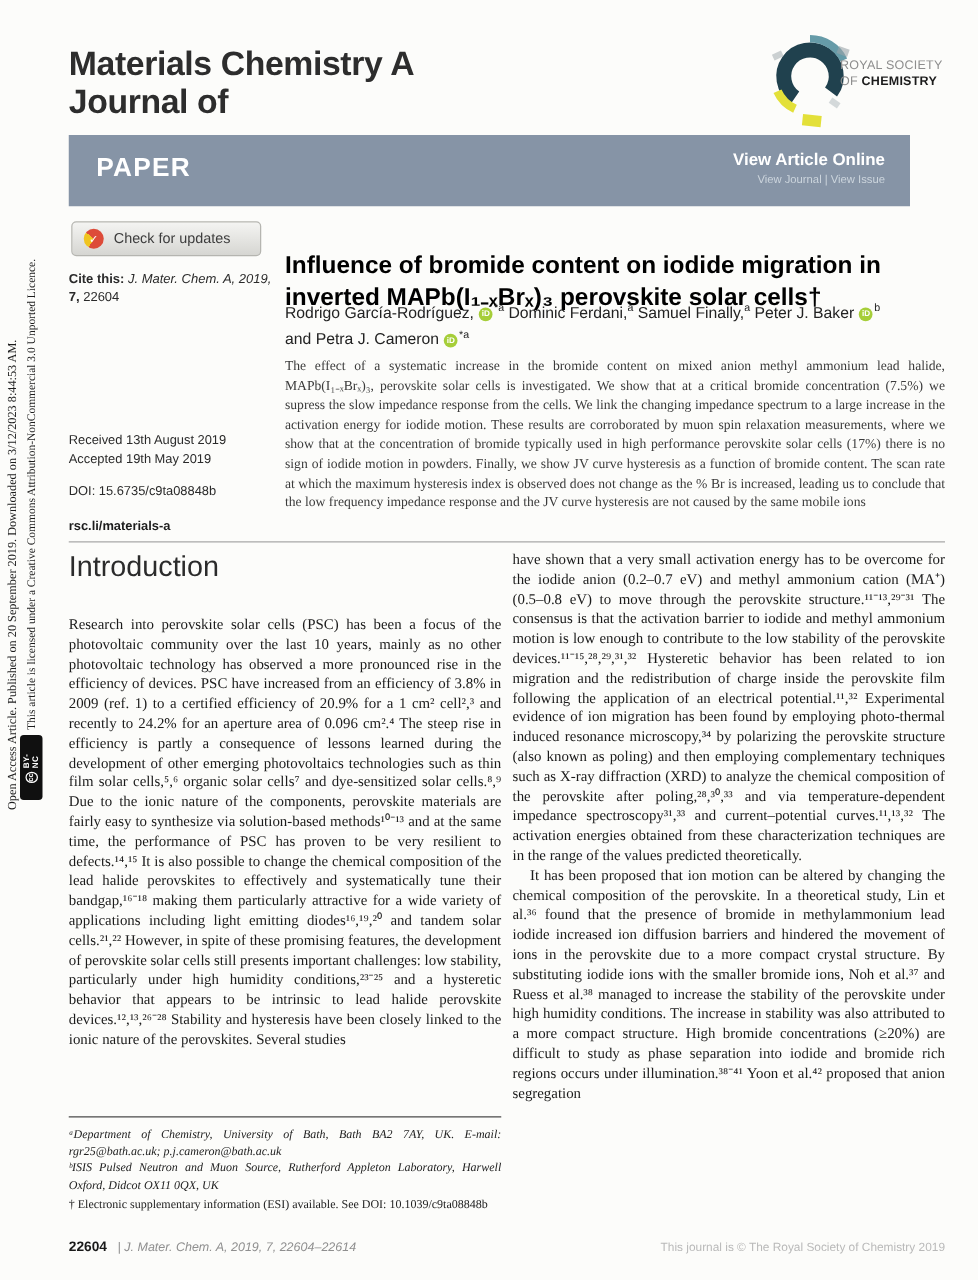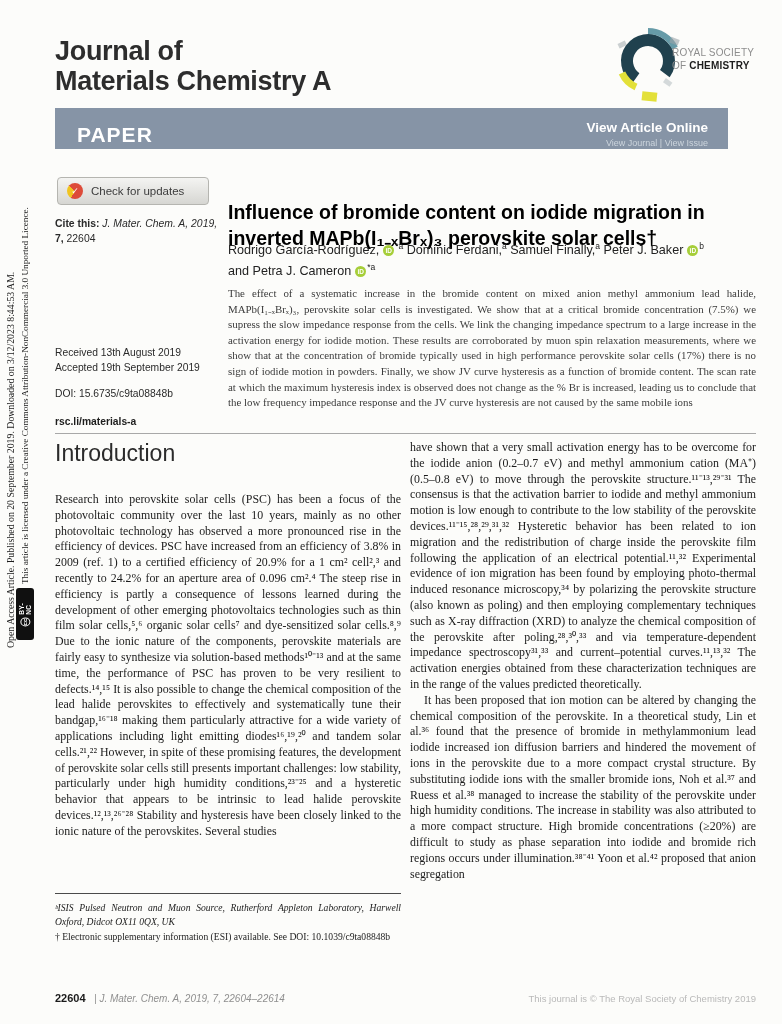--- a/index.html
+++ b/index.html
@@ -36,21 +36,21 @@
     font-size:27px; line-height:1.12; color:#2d2d2d; letter-spacing:-0.3px;
   }
   .rsc-logo{ position:absolute; left:612px; top:18px; width:150px; height:86px; }
   .rsc-logo-text{
     position:absolute; left:672px; top:47px; font-family:"Liberation Sans", sans-serif;
     font-size:10px; line-height:1.25; color:#8d8d8d; letter-spacing:0.2px;
   }
   .rsc-logo-text .strong{ color:#1c1c1c; font-weight:bold; }
 
   
-  .banner{ position:absolute; left:55px; top:108px; width:673px; height:41px; background:#8694a6; }
+  .banner{ position:absolute; left:55px; top:108px; width:673px; height:57px; background:#8694a6; }
   .banner-paper{
     position:absolute; left:22px; top:15px; color:#ffffff;
     font-family:"Liberation Sans", sans-serif; font-weight:bold; font-size:21px; letter-spacing:1px;
   }
   .banner-right{ position:absolute; right:20px; top:12px; text-align:right; font-family:"Liberation Sans", sans-serif; }
   .vao{ font-size:13.5px; font-weight:bold; color:#ffffff; cursor:pointer; }
   .vlinks{ font-size:9px; color:#ccd5dd; margin-top:3px; cursor:pointer; }
 
   
   .check-updates{
@@ -139,22 +139,22 @@
 <span id="sb1" class="sb-text">Open Access Article. Published on 20 September 2019. Downloaded on 3/12/2023 8:44:53 AM.</span>
 <span id="sb2" class="sb-text">This article is licensed under a Creative Commons Attribution-NonCommercial 3.0 Unported Licence.</span>
 <div class="cc-badge">
   <div class="cc-inner">
     <span class="cc-circ">cc</span>
     <span class="cc-terms">BY-NC</span>
   </div>
 </div>
 
 <div class="journal-name">
+  <div>Materials Chemistry A</div>
   <div>Journal of</div>
-  <div>Materials Chemistry A</div>
 </div>
 
 <div class="rsc-logo">
   <svg width="150" height="86" viewBox="0 0 150 86">
     <circle cx="36" cy="43" r="21" fill="none" stroke="#20414e" stroke-width="12" stroke-dasharray="99 33" transform="rotate(125 36 43)"></circle>
     <path d="M 36 13 A 30 30 0 0 1 63 30" fill="none" stroke="#4b8a99" stroke-width="6" opacity="0.85"></path>
     <path d="M 10 55 A 28 28 0 0 0 24 69" fill="none" stroke="#e3e039" stroke-width="7"></path>
     <rect x="30" y="74" width="15" height="9" fill="#e3e039" transform="rotate(6 37 78)"></rect>
     <rect x="58" y="20" width="9" height="6" fill="#9aa4a8" opacity="0.6" transform="rotate(20 62 23)"></rect>
     <rect x="6" y="24" width="8" height="5" fill="#9aa4a8" opacity="0.5" transform="rotate(-25 10 26)"></rect>
@@ -187,39 +187,40 @@
 
 <div class="authors">
   <span>Rodrigo García-Rodríguez,</span><span class="orcid-icon">iD</span><sup>*a</sup><span> Dominic Ferdani,</span><sup>a</sup><span> Samuel Finally,</span><sup>a</sup><span> Peter J. Baker</span><span class="orcid-icon">iD</span><sup>b</sup><br>
   <span>and Petra J. Cameron</span><span class="orcid-icon">iD</span><sup>*a</sup>
 </div>
 
 <div class="abstract">The effect of a systematic increase in the bromide content on mixed anion methyl ammonium lead halide, MAPb(I₁₋ₓBrₓ)₃, perovskite solar cells is investigated. We show that at a critical bromide concentration (7.5%) we supress the slow impedance response from the cells. We link the changing impedance spectrum to a large increase in the activation energy for iodide motion. These results are corroborated by muon spin relaxation measurements, where we show that at the concentration of bromide typically used in high performance perovskite solar cells (17%) there is no sign of iodide motion in powders. Finally, we show JV curve hysteresis as a function of bromide content. The scan rate at which the maximum hysteresis index is observed does not change as the % Br is increased, leading us to conclude that the low frequency impedance response and the JV curve hysteresis are not caused by the same mobile ions</div>
 
 <div class="dates">
   <div>Received 13th August 2019</div>
-  <div>Accepted 19th September 2019</div>
+  <div>Accepted 19th May 2019</div>
   <div class="doi">DOI: 15.6735/c9ta08848b</div>
   <div class="site">rsc.li/materials-a</div>
 </div>
 
 <div class="rule"></div>
 
 <div class="section-heading">Introduction</div>
 
 <div class="col-left">
   <p class="body-text">Research into perovskite solar cells (PSC) has been a focus of the photovoltaic community over the last 10 years, mainly as no other photovoltaic technology has observed a more pronounced rise in the efficiency of devices. PSC have increased from an efficiency of 3.8% in 2009 (ref. 1) to a certified efficiency of 20.9% for a 1 cm² cell²,³ and recently to 24.2% for an aperture area of 0.096 cm².⁴ The steep rise in efficiency is partly a consequence of lessons learned during the development of other emerging photovoltaics technologies such as thin film solar cells,⁵,⁶ organic solar cells⁷ and dye-sensitized solar cells.⁸,⁹ Due to the ionic nature of the components, perovskite materials are fairly easy to synthesize via solution-based methods¹⁰⁻¹³ and at the same time, the performance of PSC has proven to be very resilient to defects.¹⁴,¹⁵ It is also possible to change the chemical composition of the lead halide perovskites to effectively and systematically tune their bandgap,¹⁶⁻¹⁸ making them particularly attractive for a wide variety of applications including light emitting diodes¹⁶,¹⁹,²⁰ and tandem solar cells.²¹,²² However, in spite of these promising features, the development of perovskite solar cells still presents important challenges: low stability, particularly under high humidity conditions,²³⁻²⁵ and a hysteretic behavior that appears to be intrinsic to lead halide perovskite devices.¹²,¹³,²⁶⁻²⁸ Stability and hysteresis have been closely linked to the ionic nature of the perovskites. Several studies</p>
 </div>
 
 <div class="col-right">
   <p class="body-text">have shown that a very small activation energy has to be overcome for the iodide anion (0.2–0.7 eV) and methyl ammonium cation (MA⁺) (0.5–0.8 eV) to move through the perovskite structure.¹¹⁻¹³,²⁹⁻³¹ The consensus is that the activation barrier to iodide and methyl ammonium motion is low enough to contribute to the low stability of the perovskite devices.¹¹⁻¹⁵,²⁸,²⁹,³¹,³² Hysteretic behavior has been related to ion migration and the redistribution of charge inside the perovskite film following the application of an electrical potential.¹¹,³² Experimental evidence of ion migration has been found by employing photo-thermal induced resonance microscopy,³⁴ by polarizing the perovskite structure (also known as poling) and then employing complementary techniques such as X-ray diffraction (XRD) to analyze the chemical composition of the perovskite after poling,²⁸,³⁰,³³ and via temperature-dependent impedance spectroscopy³¹,³³ and current–potential curves.¹¹,¹³,³² The activation energies obtained from these characterization techniques are in the range of the values predicted theoretically.</p>
   <p class="body-text indented">It has been proposed that ion motion can be altered by changing the chemical composition of the perovskite. In a theoretical study, Lin et al.³⁶ found that the presence of bromide in methylammonium lead iodide increased ion diffusion barriers and hindered the movement of ions in the perovskite due to a more compact crystal structure. By substituting iodide ions with the smaller bromide ions, Noh et al.³⁷ and Ruess et al.³⁸ managed to increase the stability of the perovskite under high humidity conditions. The increase in stability was also attributed to a more compact structure. High bromide concentrations (≥20%) are difficult to study as phase separation into iodide and bromide rich regions occurs under illumination.³⁸⁻⁴¹ Yoon et al.⁴² proposed that anion segregation</p>
 </div>
 
 <div class="footnotes">
+  <div class="aff">ᵃDepartment of Chemistry, University of Bath, Bath BA2 7AY, UK. E-mail: rgr25@bath.ac.uk; p.j.cameron@bath.ac.uk</div>
   <div class="aff">ᵇISIS Pulsed Neutron and Muon Source, Rutherford Appleton Laboratory, Harwell Oxford, Didcot OX11 0QX, UK</div>
   <div class="esi">† Electronic supplementary information (ESI) available. See DOI: 10.1039/c9ta08848b</div>
 </div>
 
 <div class="footer">
   <div>
     <span class="pg">22604</span>
     <span class="cit">| J. Mater. Chem. A, 2019, 7, 22604–22614</span>
   </div>
   <div class="copy">This journal is © The Royal Society of Chemistry 2019</div>

